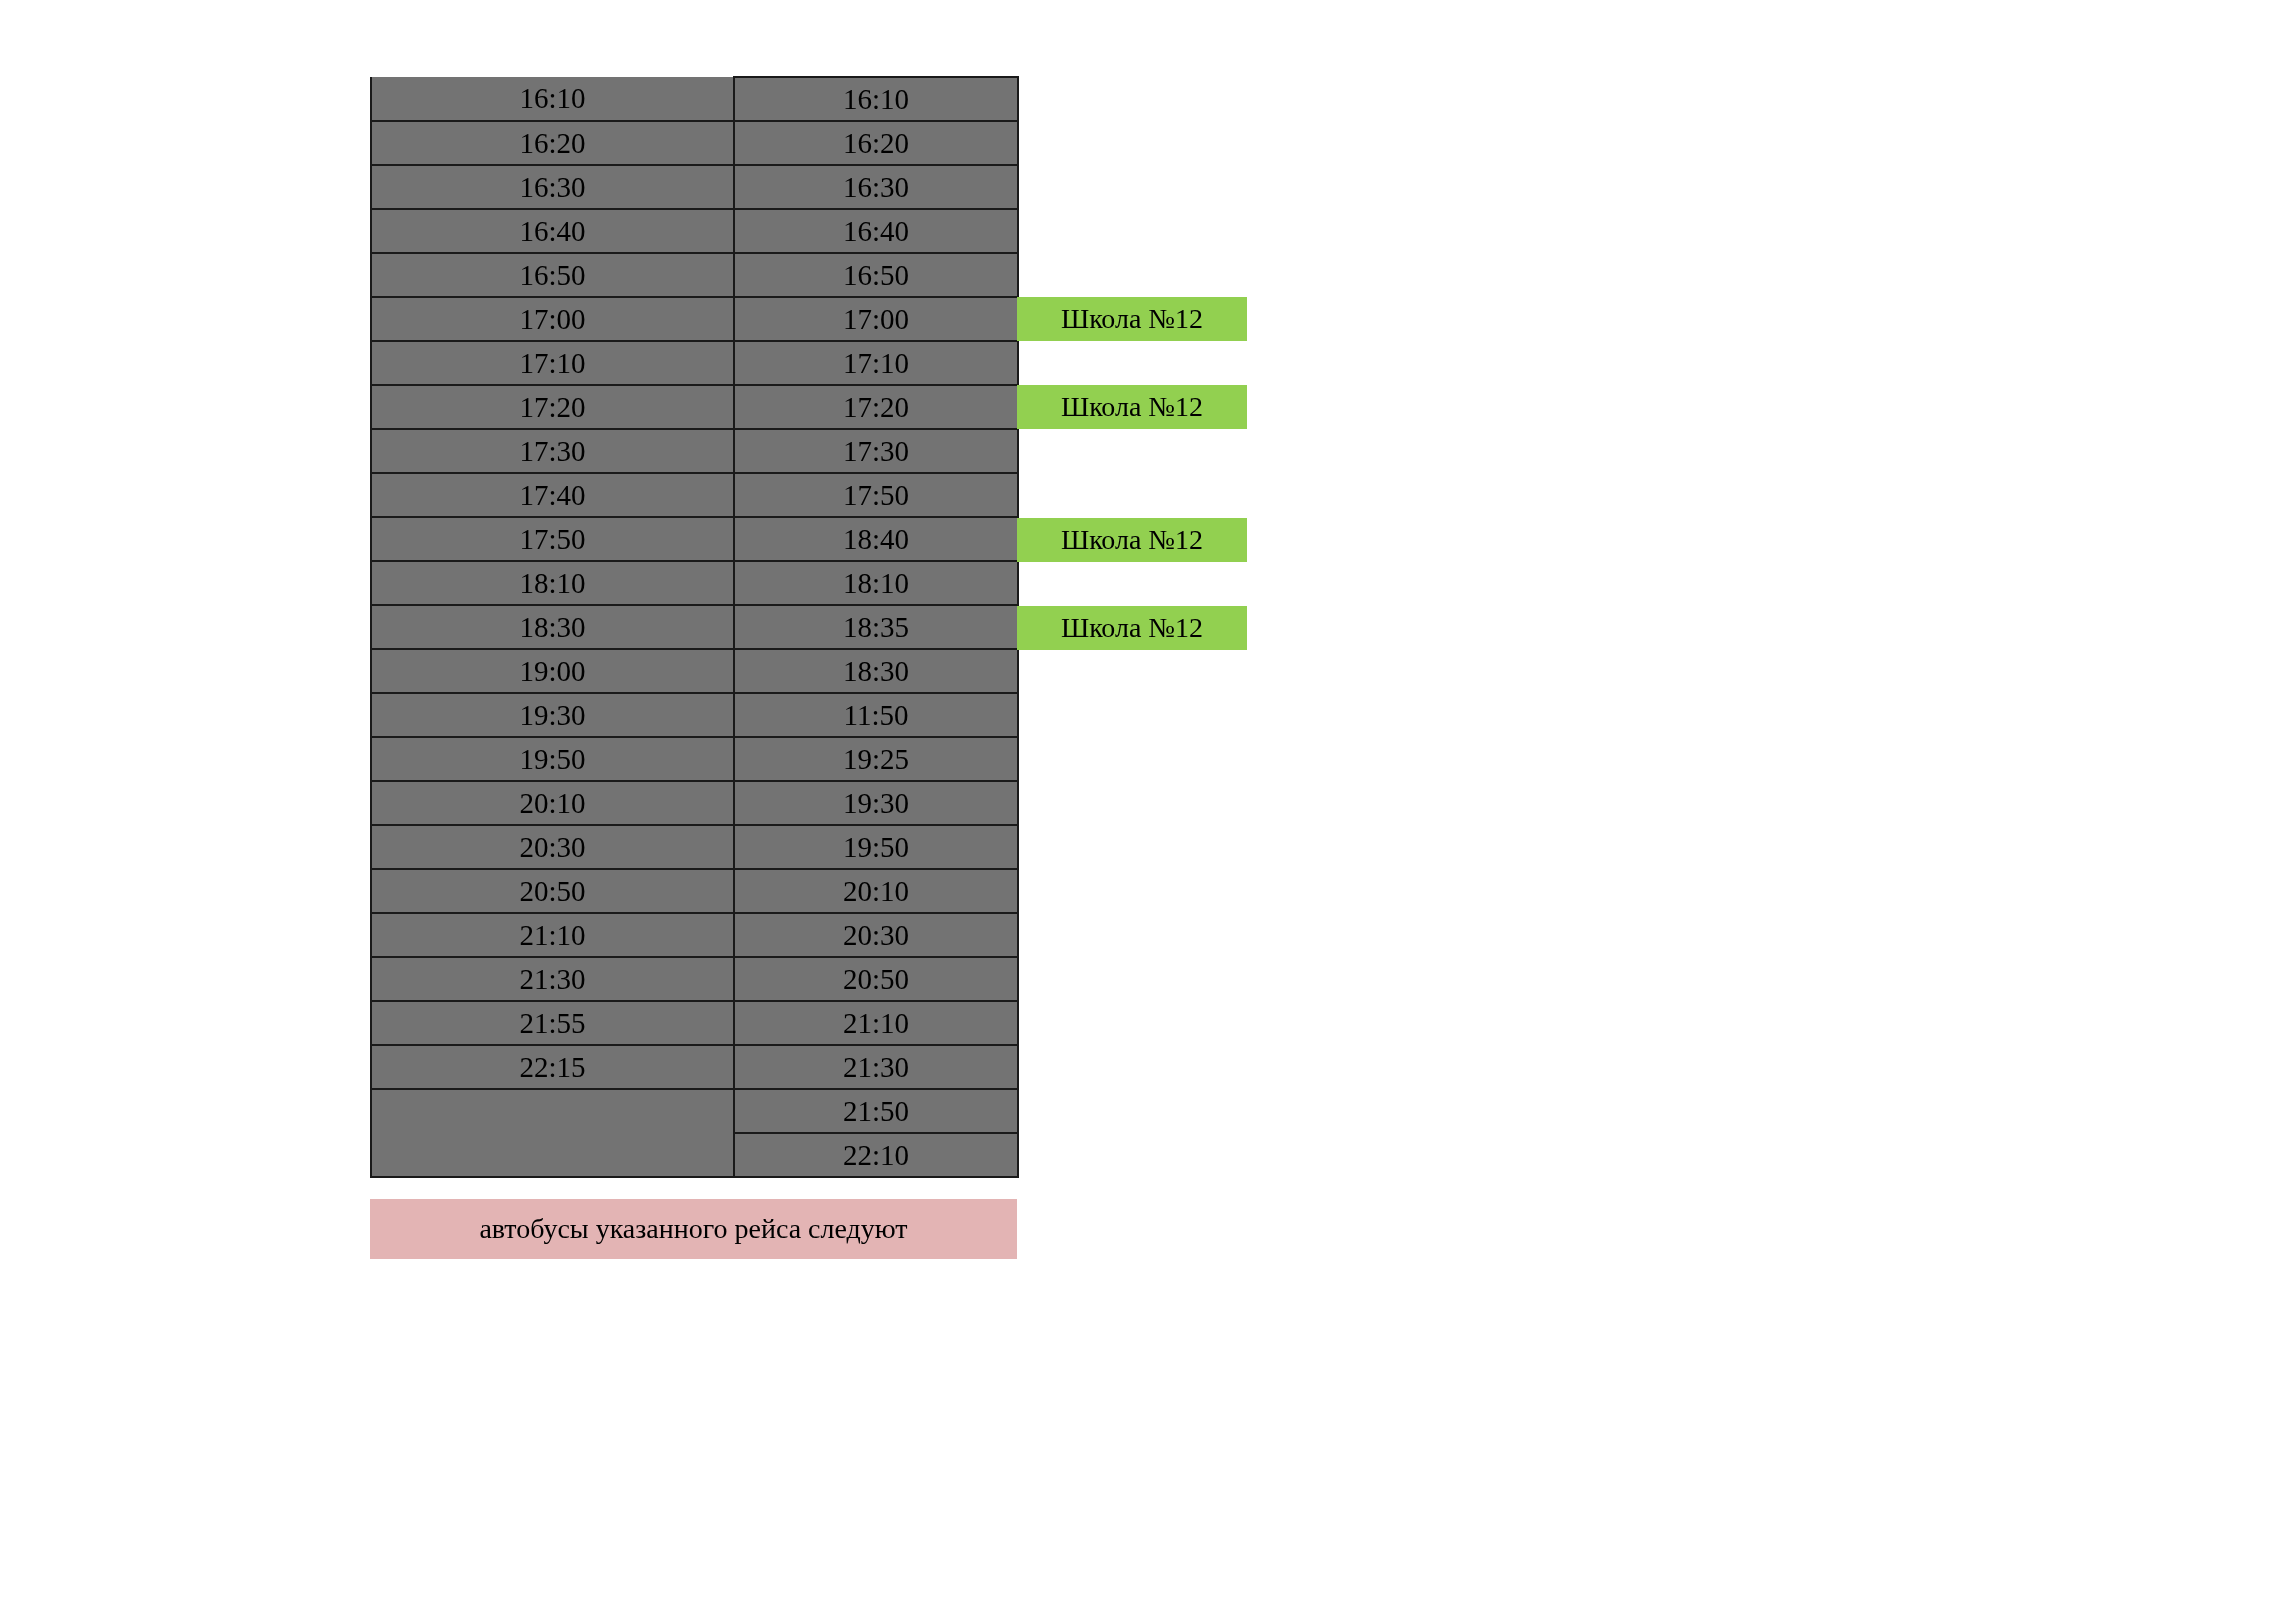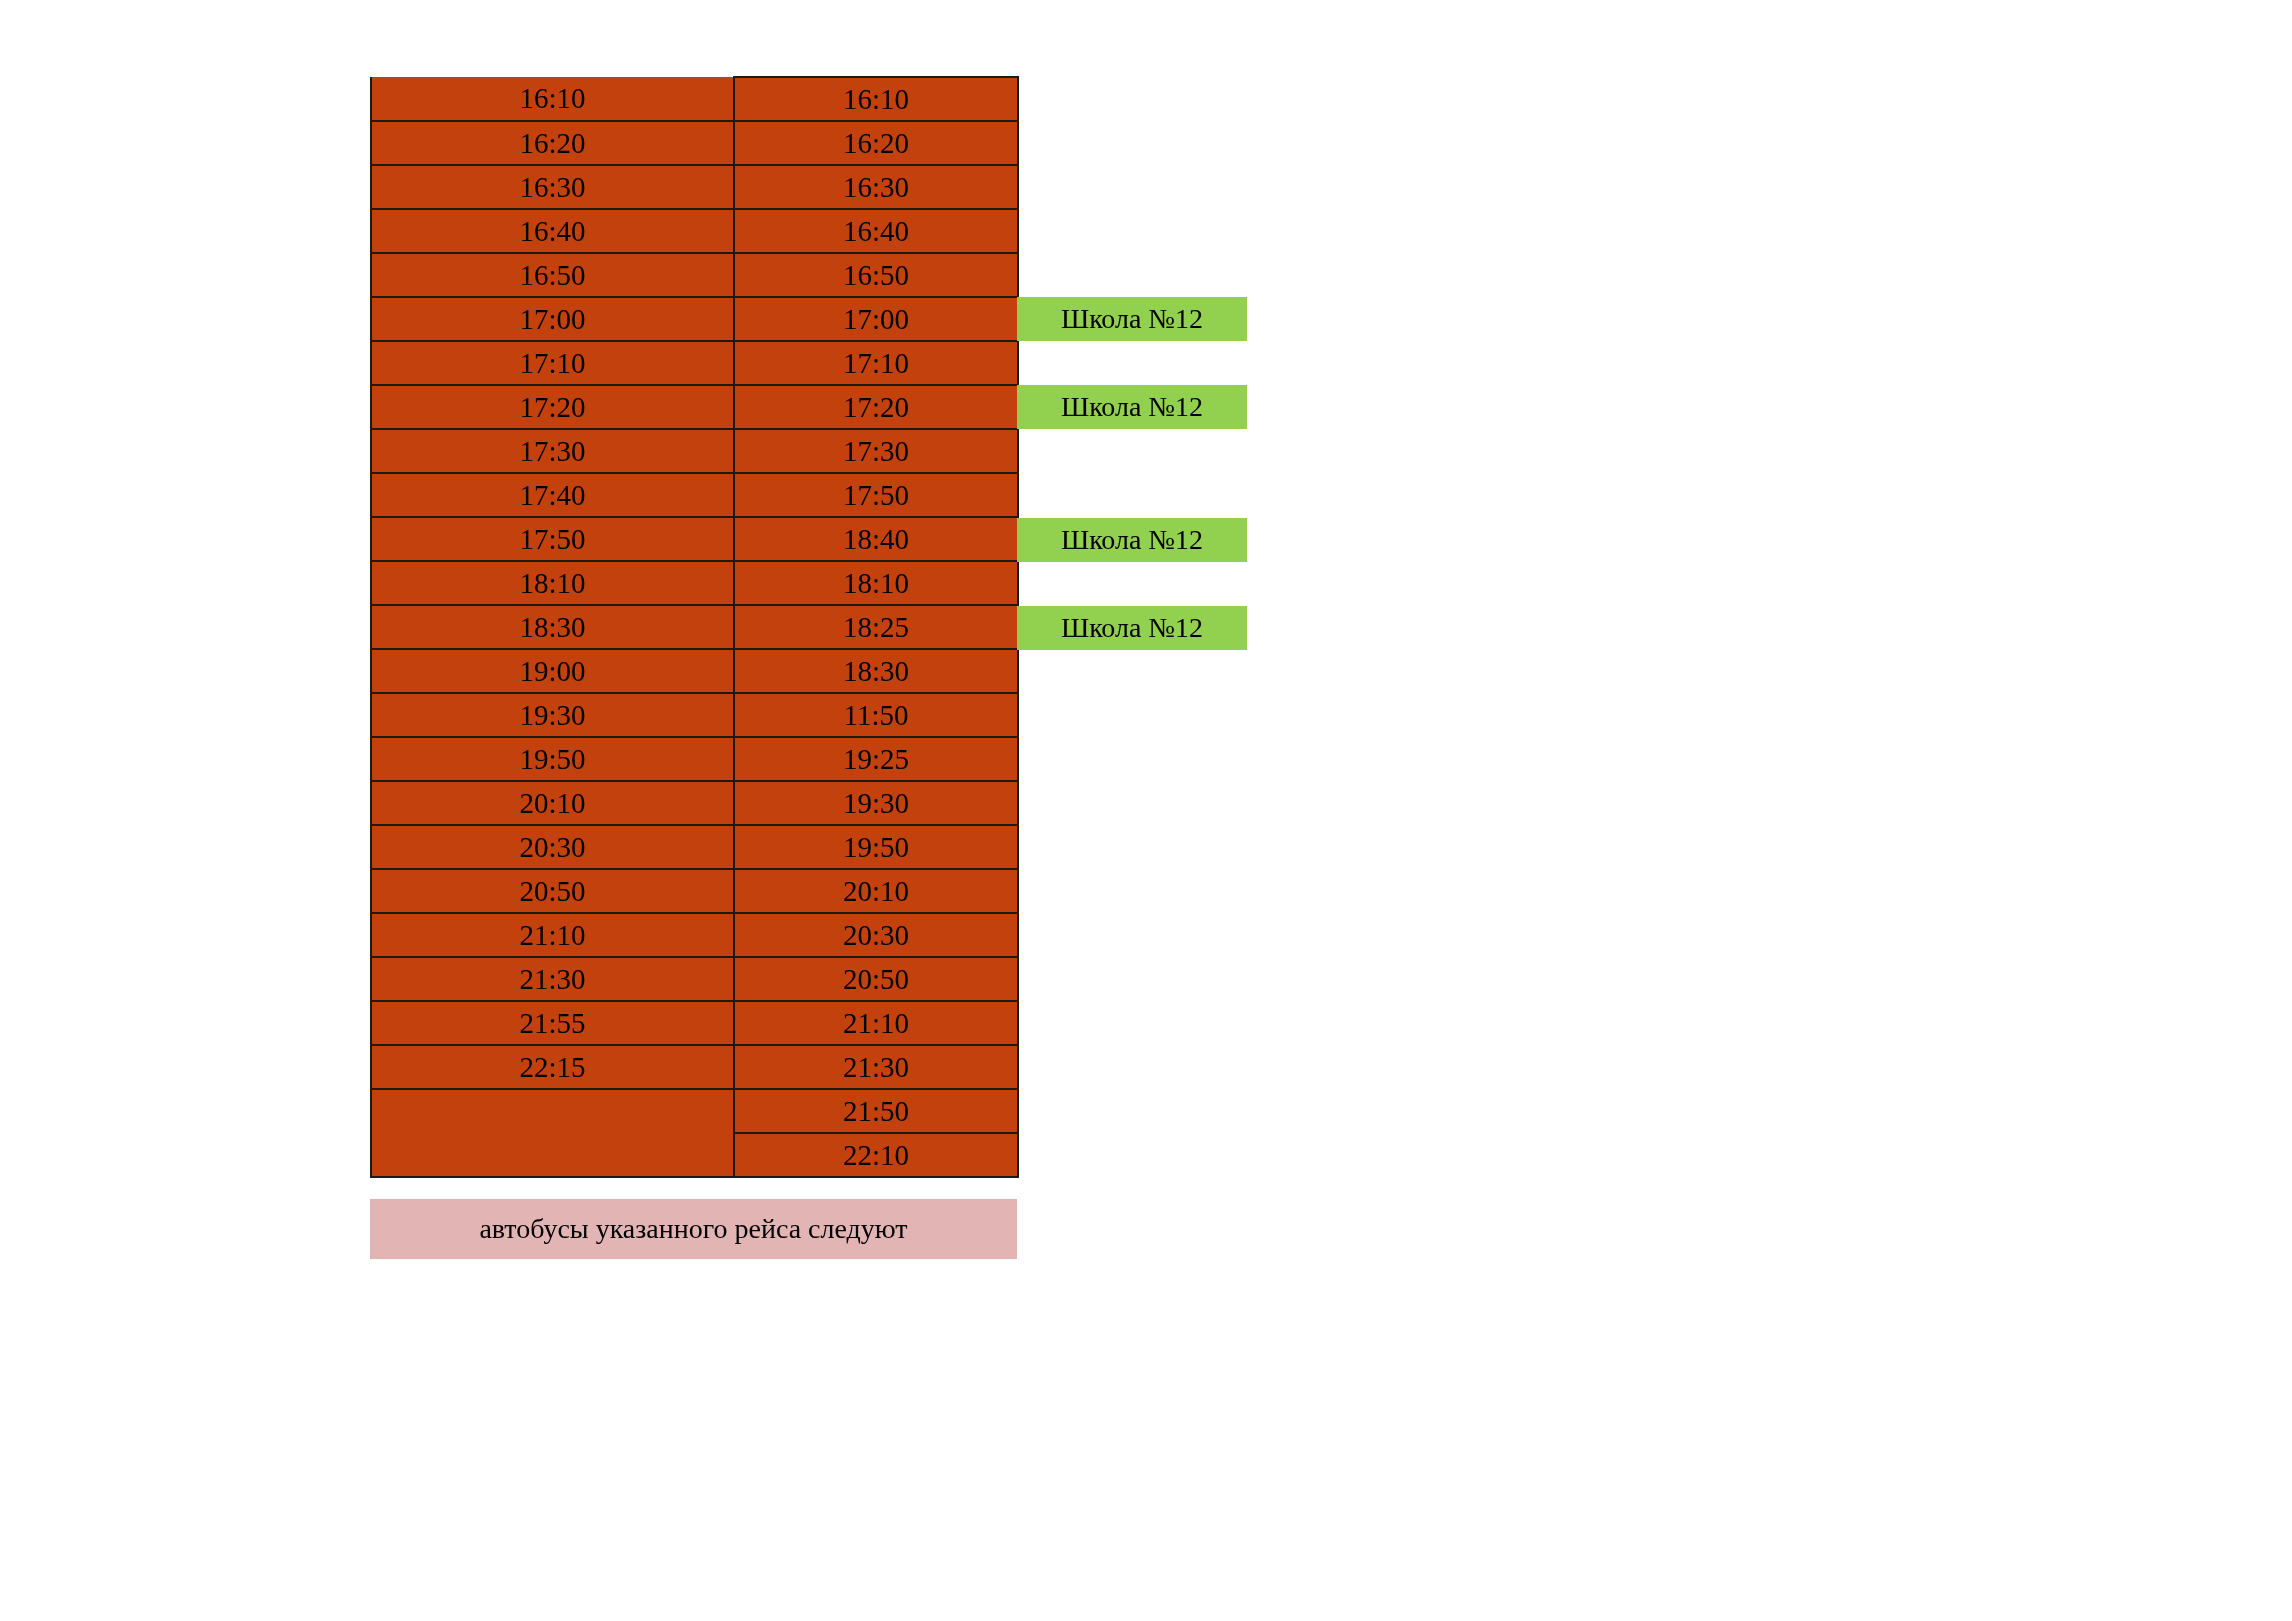--- a/index.html
+++ b/index.html
@@ -36,21 +36,21 @@
   table.schedule td {
     height: 44px;
     box-sizing: border-box;
     padding: 0 3.9px;
     text-align: center;
     vertical-align: middle;
     font-size: 29px;
     line-height: 1;
     color: #000000;
     border: 2px solid #1a1a1a;
-    background: #c2410c;
+    background: #737373;
     position: relative;
     white-space: nowrap;
   }
 
   
   table.schedule tr.first-row td.cell-left { border-top: none; }
 
   
   td.fill-pink   { background: #e3b4b4; }
   td.fill-green  { background: #92d050; }
@@ -144,21 +144,21 @@
         <tr>
           <td class="cell-left fill-white">17:50</td>
           <td class="cell-right fill-green">18:40</td>
         </tr>
         <tr>
           <td class="cell-left fill-pink">18:10</td>
           <td class="cell-right fill-offwhite">18:10</td>
         </tr>
         <tr>
           <td class="cell-left fill-white">18:30</td>
-          <td class="cell-right fill-green">18:25</td>
+          <td class="cell-right fill-green">18:35</td>
         </tr>
         <tr>
           <td class="cell-left fill-white">19:00</td>
           <td class="cell-right fill-white">18:30</td>
         </tr>
         <tr>
           <td class="cell-left fill-white">19:30</td>
           <td class="cell-right fill-white">11:50</td>
         </tr>
         <tr>

